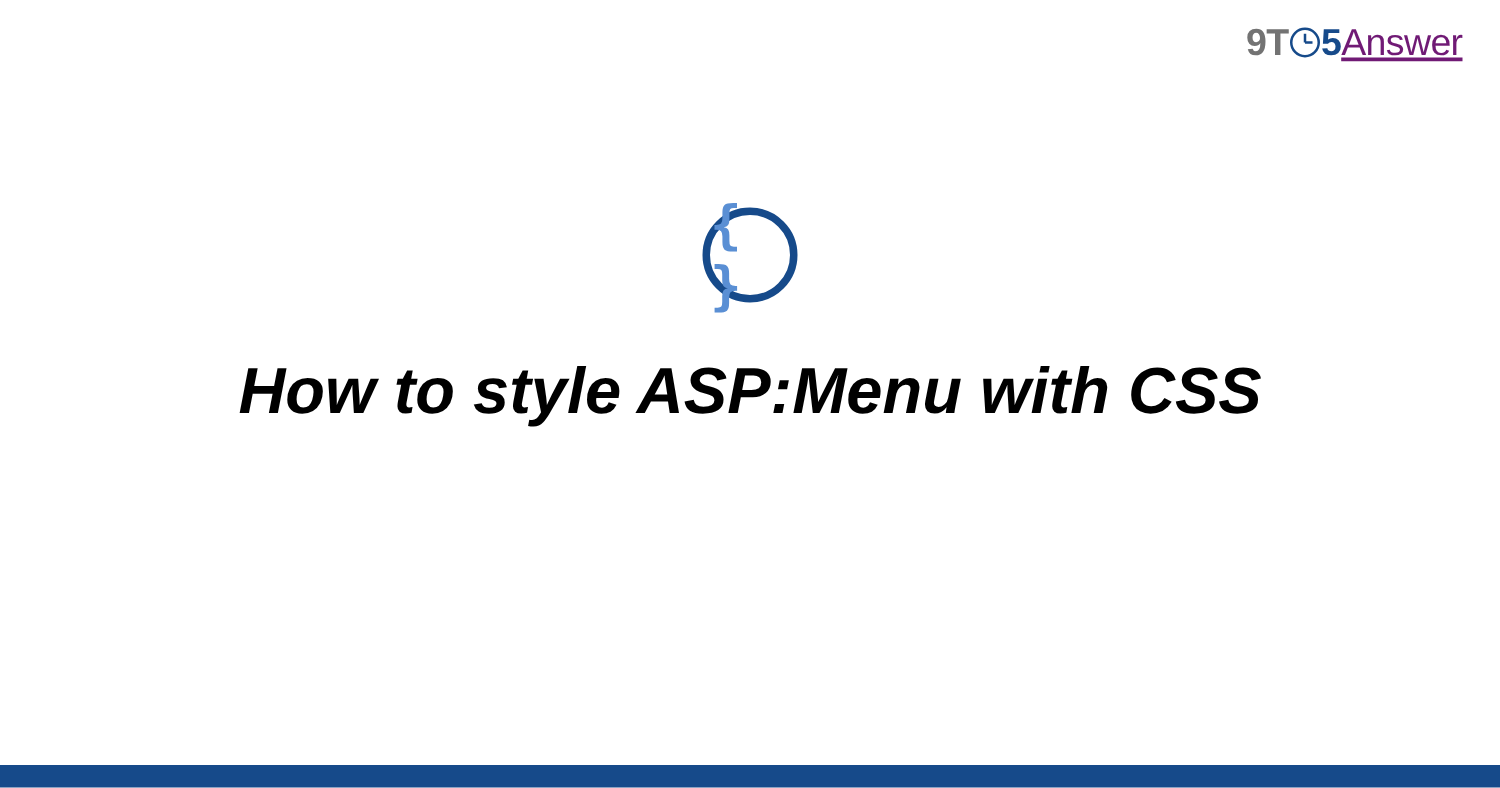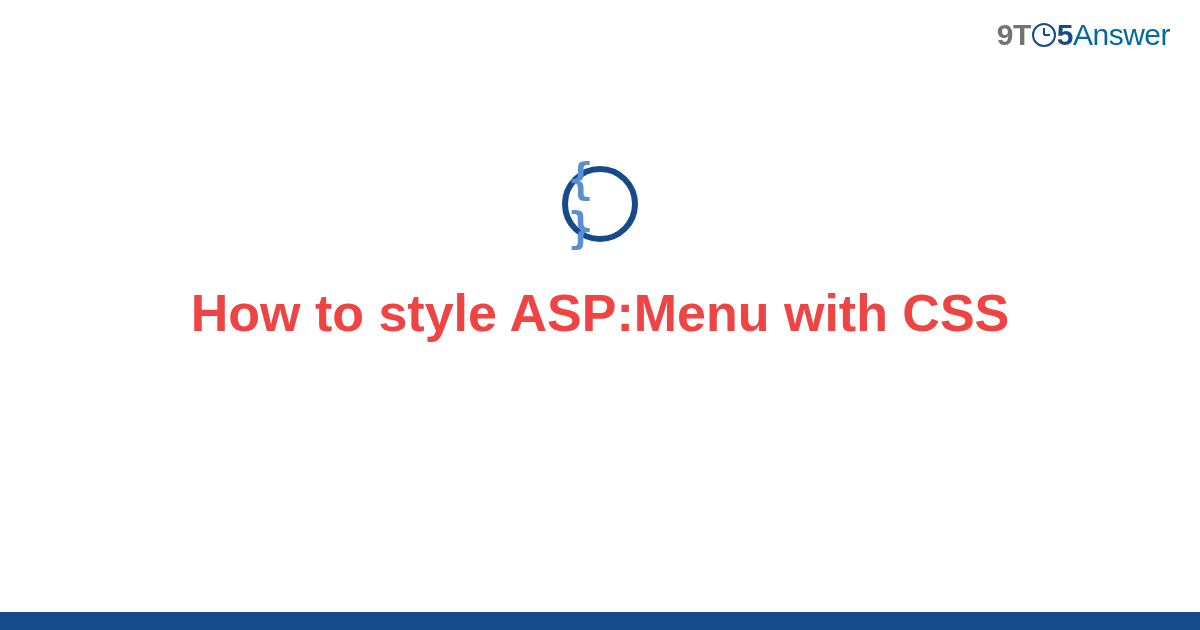--- a/index.html
+++ b/index.html
@@ -65,22 +65,23 @@
       background: #164a8a;
       top: 9px;
       left: 50%;
     }
     
     .brand-5 {
       color: #164a8a;
     }
     
     .brand-answer {
-      color: #0369a1;
+      color: #701a75;
       font-weight: 500;
+      text-decoration: underline;
     }
     
     .content {
       position: absolute;
       top: 0;
       left: 0;
       width: 100%;
       height: 100%;
       display: flex;
       flex-direction: column;
@@ -105,24 +106,25 @@
       font-size: 42px;
       font-weight: 700;
       color: #5a8fd4;
       font-family: Consolas, Monaco, monospace;
       letter-spacing: -2px;
     }
     
     .title {
       font-size: 52px;
       font-weight: 700;
-      color: #ef4444;
+      color: #000000;
       text-align: center;
       padding: 0 60px;
       line-height: 1.2;
+      font-style: italic;
     }
     
     .bottom-bar {
       position: absolute;
       bottom: 0;
       left: 0;
       width: 100%;
       height: 18px;
       background: #164a8a;
     }

